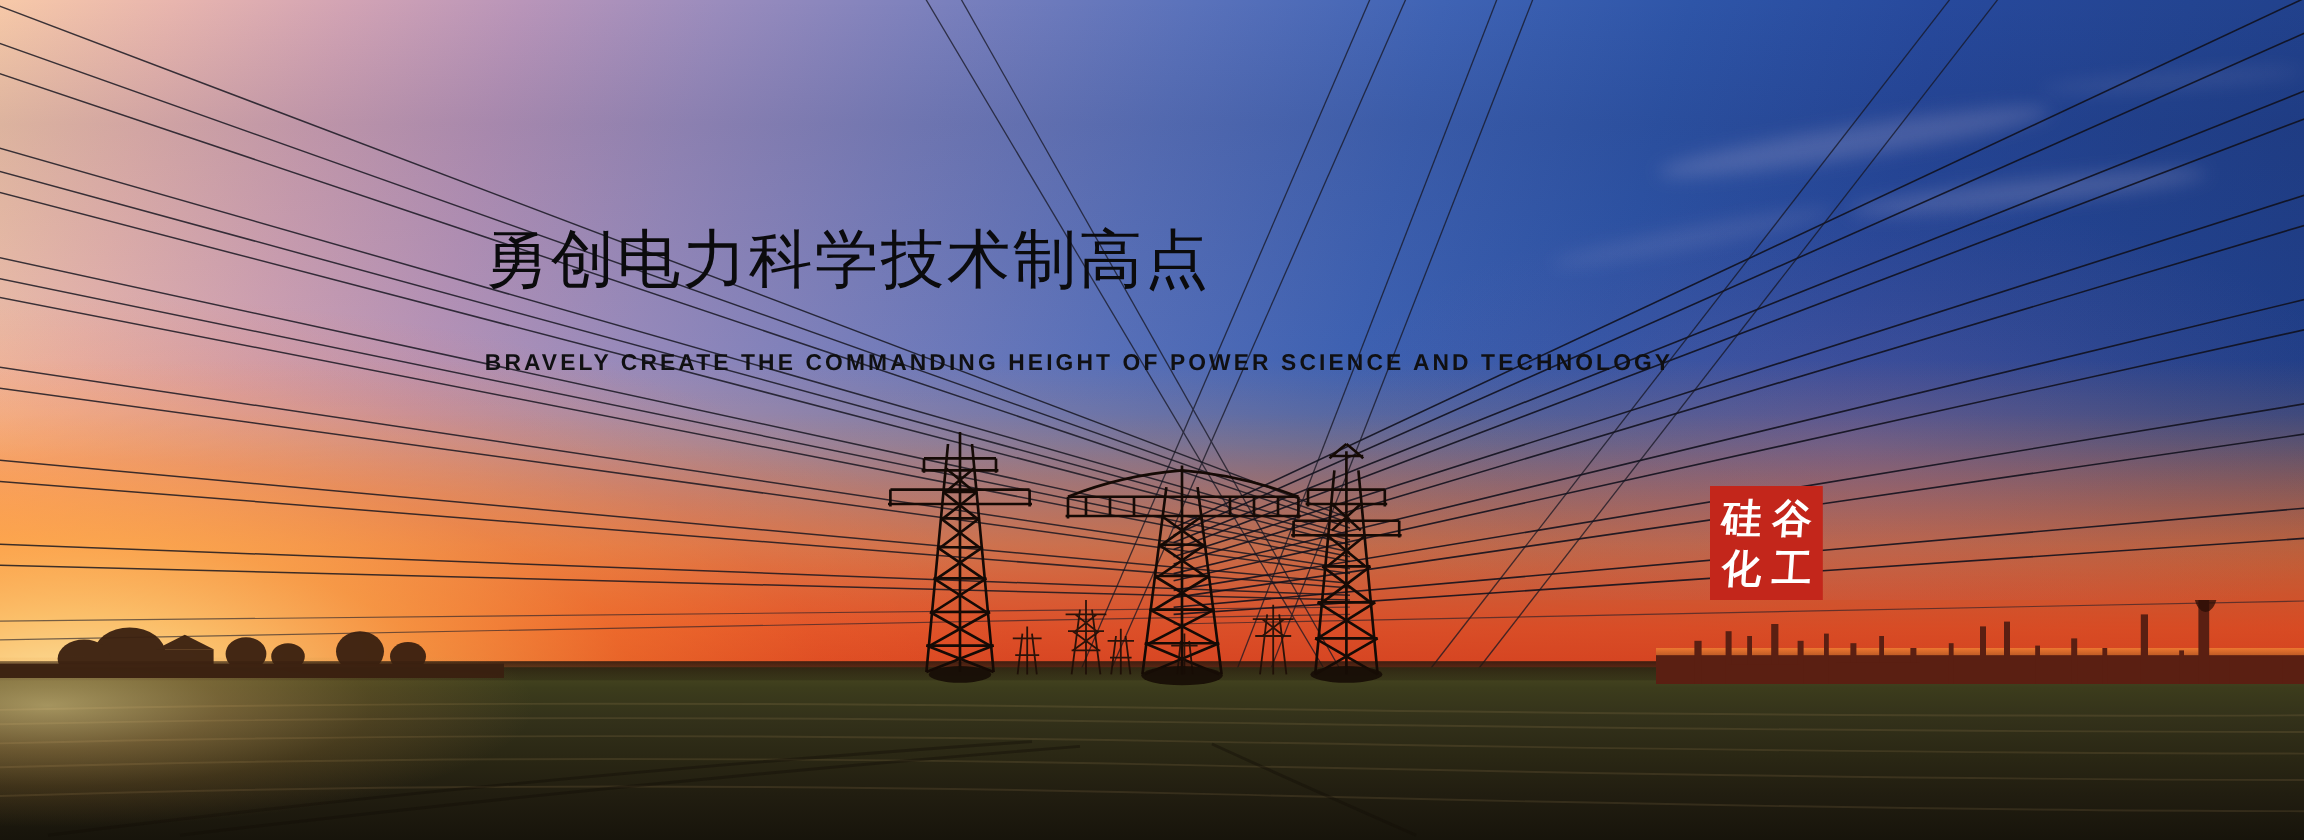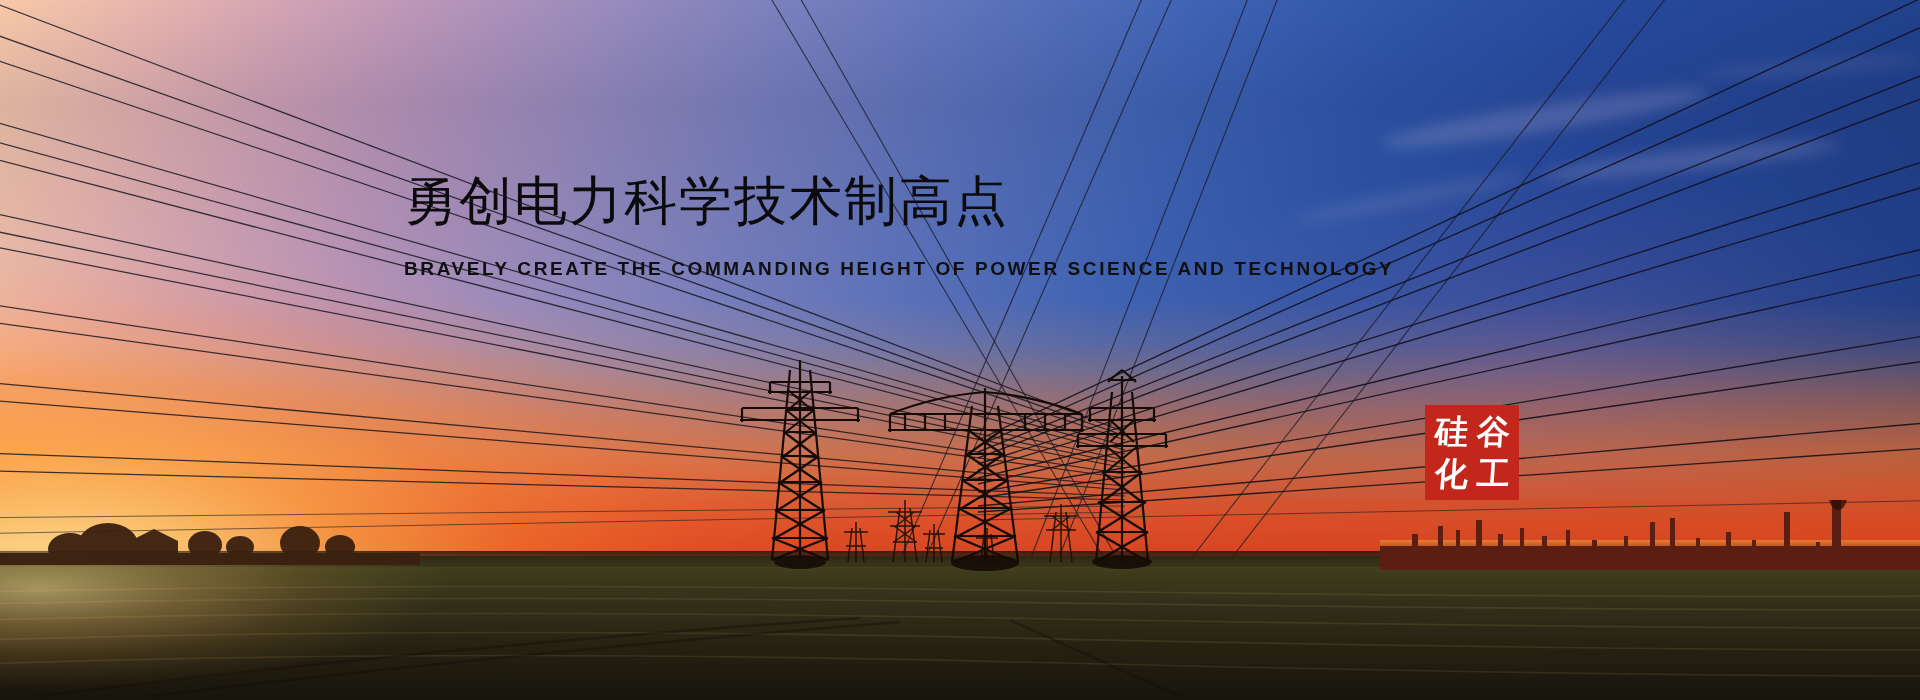--- a/index.html
+++ b/index.html
@@ -112,34 +112,34 @@
   
   .horizon-dark {
     position:absolute; left:0; top:551px;
     width:1920px; height:16px;
     background:linear-gradient(to bottom, rgba(35,22,12,0.85), rgba(40,34,16,0.35));
   }
 
   
   .copy {
     position:absolute;
-    left:404px; top:166px;
+    left:404px; top:182px;
     width:1060px;
   }
   .headline {
     font-family:"DejaVu Sans", sans-serif;
     font-size:53px;
     line-height:70px;
     font-weight:400;
     color:#0b0b0d;
     letter-spacing:2px;
     white-space:nowrap;
   }
   .sub {
-    margin-top:14px;
+    margin-top:32px;
     font-family:"Liberation Sans", sans-serif;
     font-size:19px;
     line-height:37px;
     font-weight:700;
     color:#101012;
     letter-spacing:2.6px;
     white-space:nowrap;
   }
 
   

